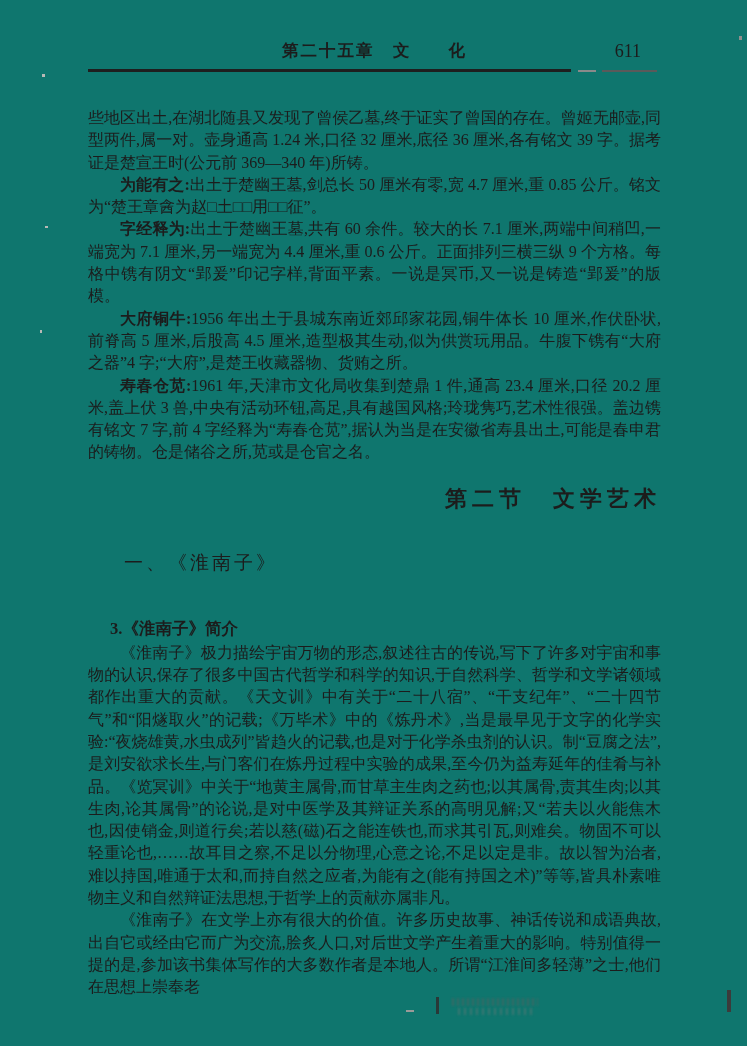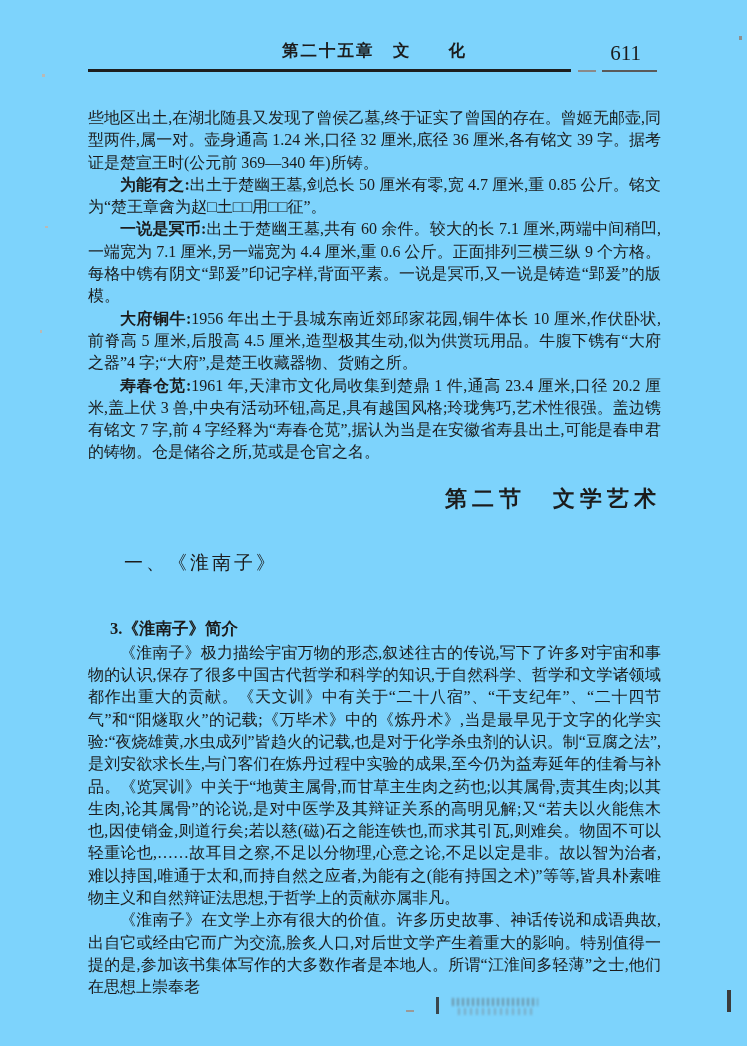--- a/index.html
+++ b/index.html
@@ -5,32 +5,32 @@
   html, body { margin:0; padding:0; }
   body {
     width:747px; height:1046px;
     background:#f4f4f2;
     font-family:"Liberation Serif", "DejaVu Serif", serif;
     position:relative; overflow:hidden;
     color:#1c1c1c;
   }
   .sheet {
     position:absolute; inset:0;
-    background:#7dd3fc;
+    background:#0f766e;
   }
   .content {
     position:absolute; left:88px; top:40px; width:573px;
   }
   .page-header { position:relative; height:27px; }
   .chapter-title {
     position:absolute; left:0; right:0; text-align:center;
     font-size:16.5px; font-weight:bold; letter-spacing:2px;
   }
   .page-number {
-    position:absolute; right:20px; top:1px; font-size:21px;
+    position:absolute; right:20px; top:1px; font-size:18px;
   }
   .header-rule { display:flex; align-items:flex-start; margin-top:2px; }
   .rule-main { height:2.6px; background:#1e1e1e; width:483px; }
   .rule-gap  { width:7px; }
   .rule-seg1 { height:2px; background:#8a8a8a; width:18px; margin-top:1px; }
   .rule-gap2 { width:6px; }
   .rule-seg2 { height:2.2px; background:#5a5a5a; width:55px; margin-top:0.5px; }
 
   .body-text {
     margin-top:35px;
@@ -94,21 +94,21 @@
       <div class="rule-gap2"></div>
       <div class="rule-seg2"></div>
     </div>
 
     <div class="body-text">
 
       <p class="para flush"><span>些地区出土,在湖北随县又发现了曾侯乙墓,终于证实了曾国的存在。曾姬无邮壶,同型两件,属一对。壶身通高 1.24 米,口径 32 厘米,底径 36 厘米,各有铭文 39 字。据考证是楚宣王时(公元前 369—340 年)所铸。</span></p>
 
       <p class="para"><span class="lead">为能有之:</span><span>出土于楚幽王墓,剑总长 50 厘米有零,宽 4.7 厘米,重 0.85 公斤。铭文为“楚王章酓为赵□土□□用□□征”。</span></p>
 
-      <p class="para"><span class="lead">一说是冥币:</span><span>出土于楚幽王墓,共有 60 余件。较大的长 7.1 厘米,两端中间稍凹,一端宽为 7.1 厘米,另一端宽为 4.4 厘米,重 0.6 公斤。正面排列三横三纵 9 个方格。每格中镌有阴文“郢爰”印记字样,背面平素。一说是冥币,又一说是铸造“郢爰”的版模。</span></p>
+      <p class="para"><span class="lead">字经释为:</span><span>出土于楚幽王墓,共有 60 余件。较大的长 7.1 厘米,两端中间稍凹,一端宽为 7.1 厘米,另一端宽为 4.4 厘米,重 0.6 公斤。正面排列三横三纵 9 个方格。每格中镌有阴文“郢爰”印记字样,背面平素。一说是冥币,又一说是铸造“郢爰”的版模。</span></p>
 
       <p class="para"><span class="lead">大府铜牛:</span><span>1956 年出土于县城东南近郊邱家花园,铜牛体长 10 厘米,作伏卧状,前脊高 5 厘米,后股高 4.5 厘米,造型极其生动,似为供赏玩用品。牛腹下镌有“大府之器”4 字;“大府”,是楚王收藏器物、货贿之所。</span></p>
 
       <p class="para"><span class="lead">寿春仓苋:</span><span>1961 年,天津市文化局收集到楚鼎 1 件,通高 23.4 厘米,口径 20.2 厘米,盖上伏 3 兽,中央有活动环钮,高足,具有越国风格;玲珑隽巧,艺术性很强。盖边镌有铭文 7 字,前 4 字经释为“寿春仓苋”,据认为当是在安徽省寿县出土,可能是春申君的铸物。仓是储谷之所,苋或是仓官之名。</span></p>
 
       <h2 class="section-heading">第二节　文学艺术</h2>
 
       <h3 class="subsection-heading">一、《淮南子》</h3>
 
       <h4 class="item-heading">3.《淮南子》简介</h4>

